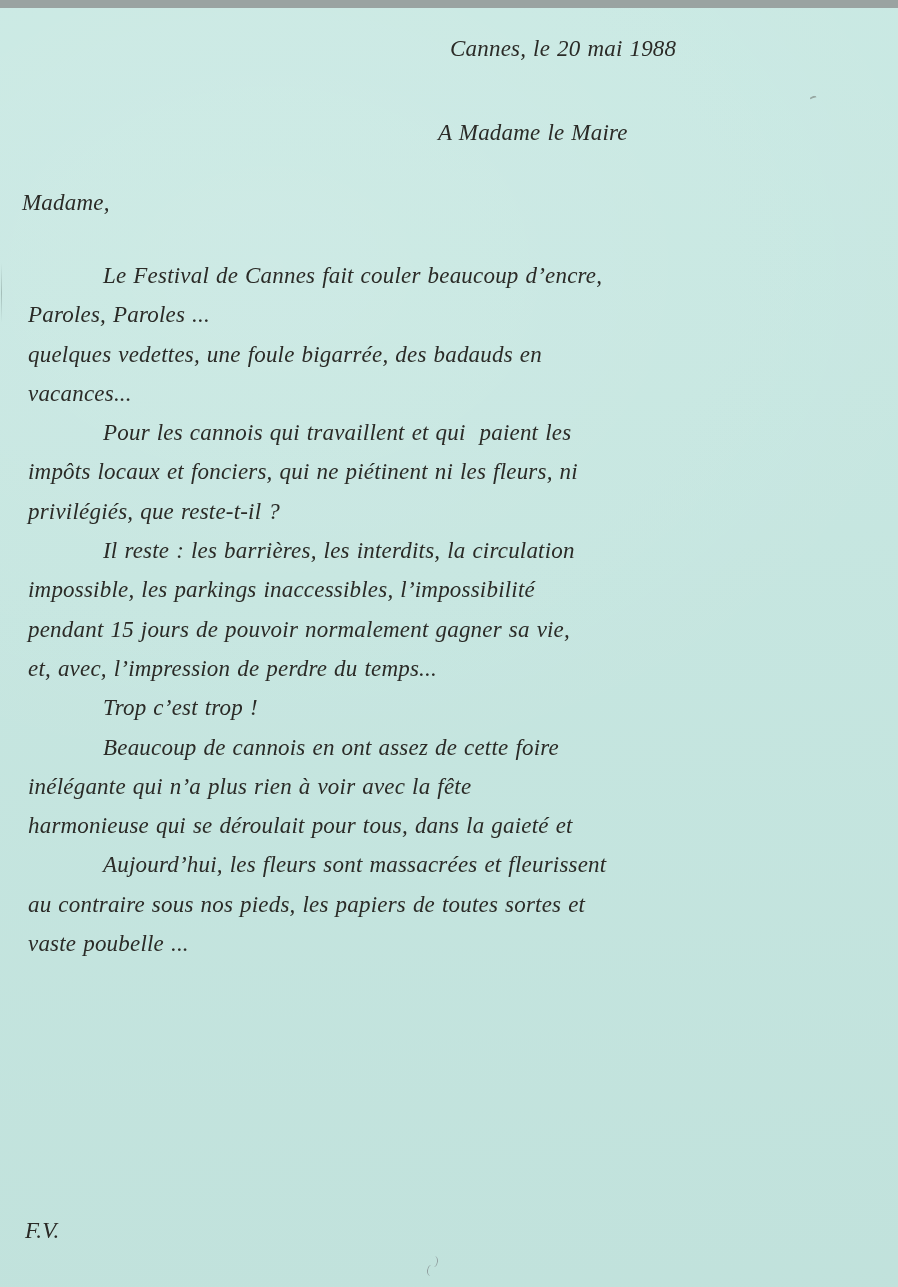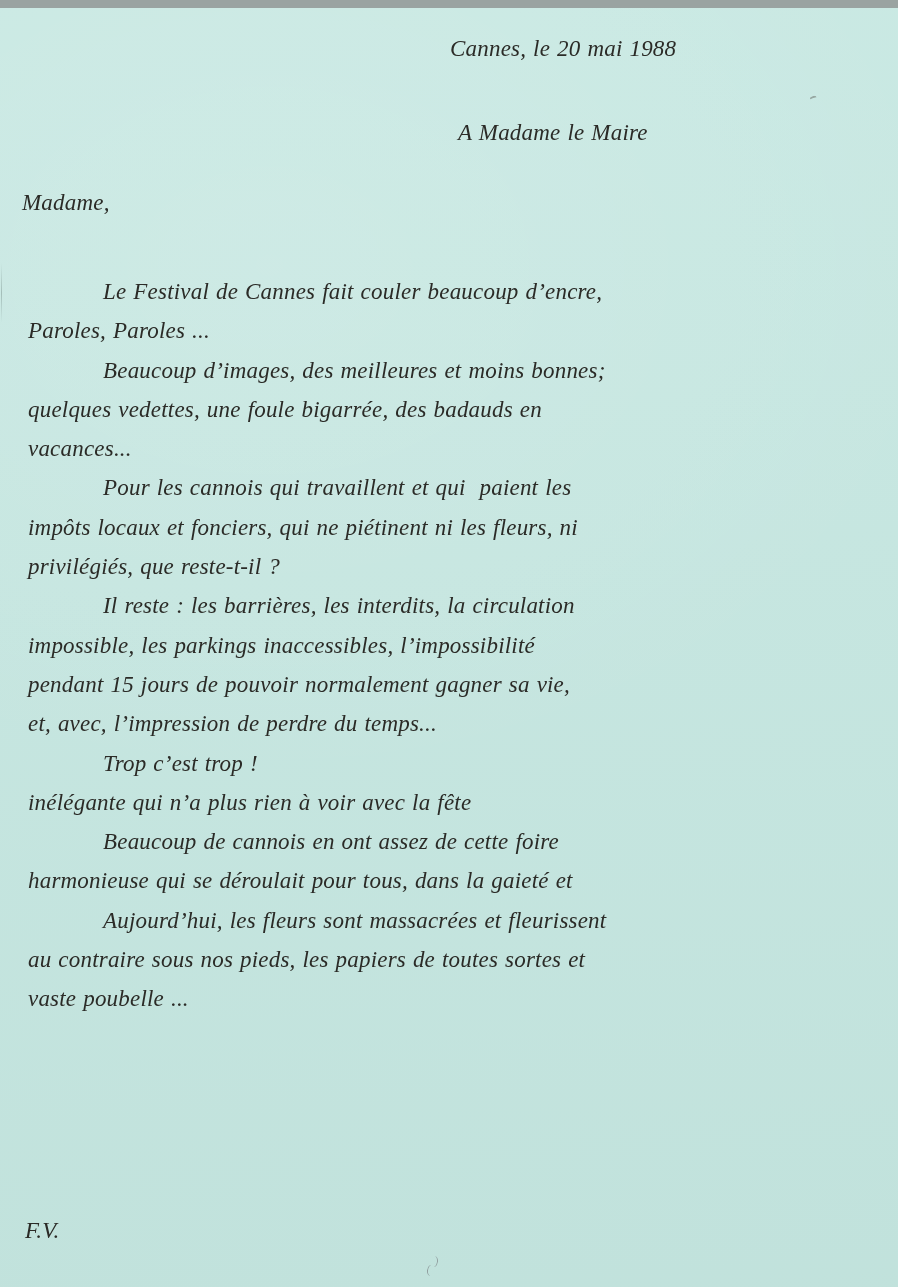--- a/index.html
+++ b/index.html
@@ -27,35 +27,35 @@
     -webkit-font-smoothing: antialiased;
   }
   .date-line {
     position: absolute;
     left: 450px;
     top: 28px;
     white-space: pre;
   }
   .recipient-line {
     position: absolute;
-    left: 458px;
+    left: 438px;
     top: 112px;
     white-space: pre;
     text-align: right;
   }
   .salutation {
     position: absolute;
     left: 22px;
     top: 182px;
     white-space: pre;
   }
   .letter-body {
     position: absolute;
     left: 28px;
-    top: 264px;
+    top: 248px;
     right: 0;
   }
   .line {
     white-space: pre;
     line-height: 39.3px;
     height: 39.3px;
   }
   .line.indent {
     padding-left: 75px;
   }
@@ -117,33 +117,32 @@
 <div class="page">
   <div class="date-line">Cannes, le 20 mai 1988</div>
 
   <div class="recipient-line">A Madame le Maire</div>
 
   <div class="salutation">Madame,</div>
 
   <div class="letter-body">
       <div class="line indent">Le Festival de Cannes fait couler beaucoup d’encre,</div>
       <div class="line">Paroles, Paroles ...</div>
-      <div class="line indent">Beaucoup d’images, des meilleures et moins bonnes;</div>
       <div class="line">quelques vedettes, une foule bigarrée, des badauds en</div>
       <div class="line">vacances...</div>
       <div class="line indent">Pour les cannois qui travaillent et qui  paient les</div>
       <div class="line">impôts locaux et fonciers, qui ne piétinent ni les fleurs, ni</div>
       <div class="line">privilégiés, que reste-t-il ?</div>
       <div class="line indent">Il reste : les barrières, les interdits, la circulation</div>
       <div class="line">impossible, les parkings inaccessibles, l’impossibilité</div>
       <div class="line">pendant 15 jours de pouvoir normalement gagner sa vie,</div>
       <div class="line">et, avec, l’impression de perdre du temps...</div>
       <div class="line indent">Trop c’est trop !</div>
+      <div class="line indent">Beaucoup de cannois en ont assez de cette foire</div>
       <div class="line">inélégante qui n’a plus rien à voir avec la fête</div>
-      <div class="line indent">Beaucoup de cannois en ont assez de cette foire</div>
       <div class="line">harmonieuse qui se déroulait pour tous, dans la gaieté et</div>
       <div class="line indent">Aujourd’hui, les fleurs sont massacrées et fleurissent</div>
       <div class="line">au contraire sous nos pieds, les papiers de toutes sortes et</div>
       <div class="line">vaste poubelle ...</div>
     </div>
 
   <div class="signature">F.V.</div>
 
   <div class="speck"></div>
   <div class="squiggle"></div>

